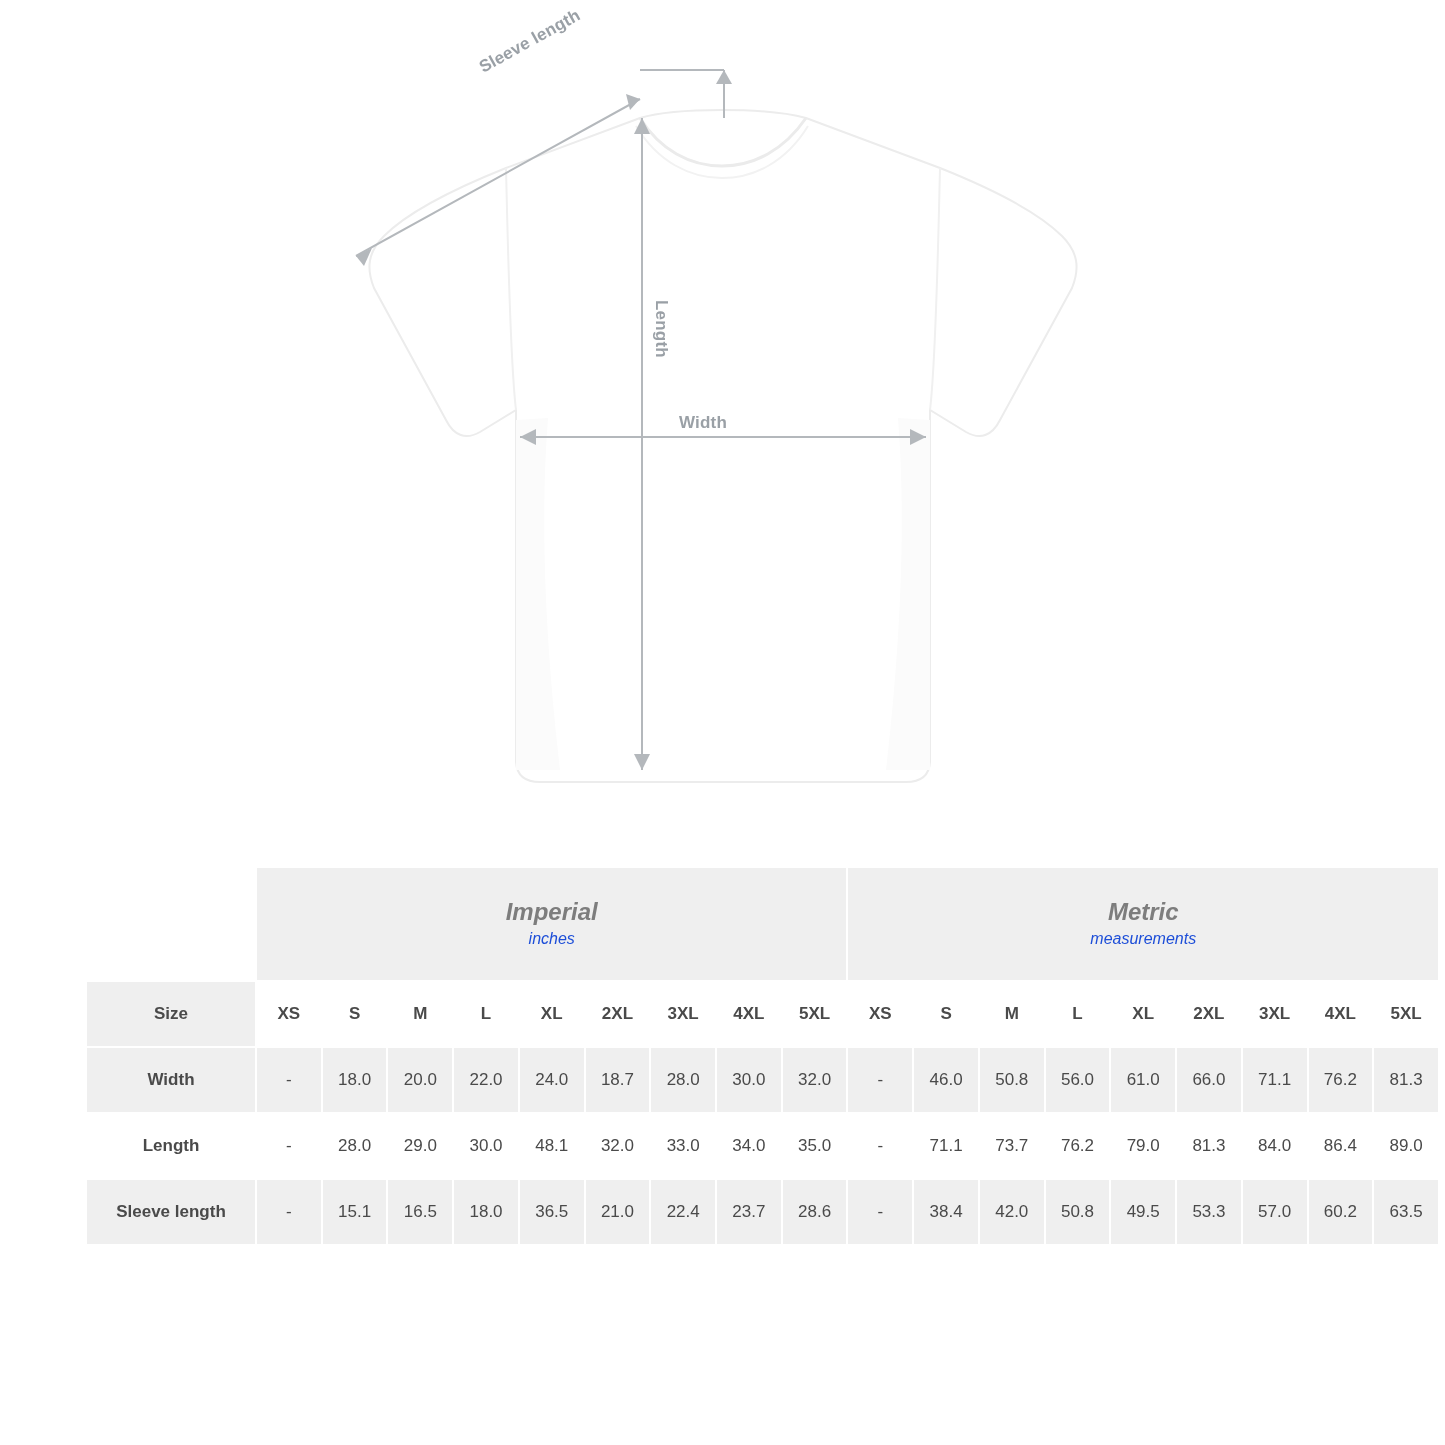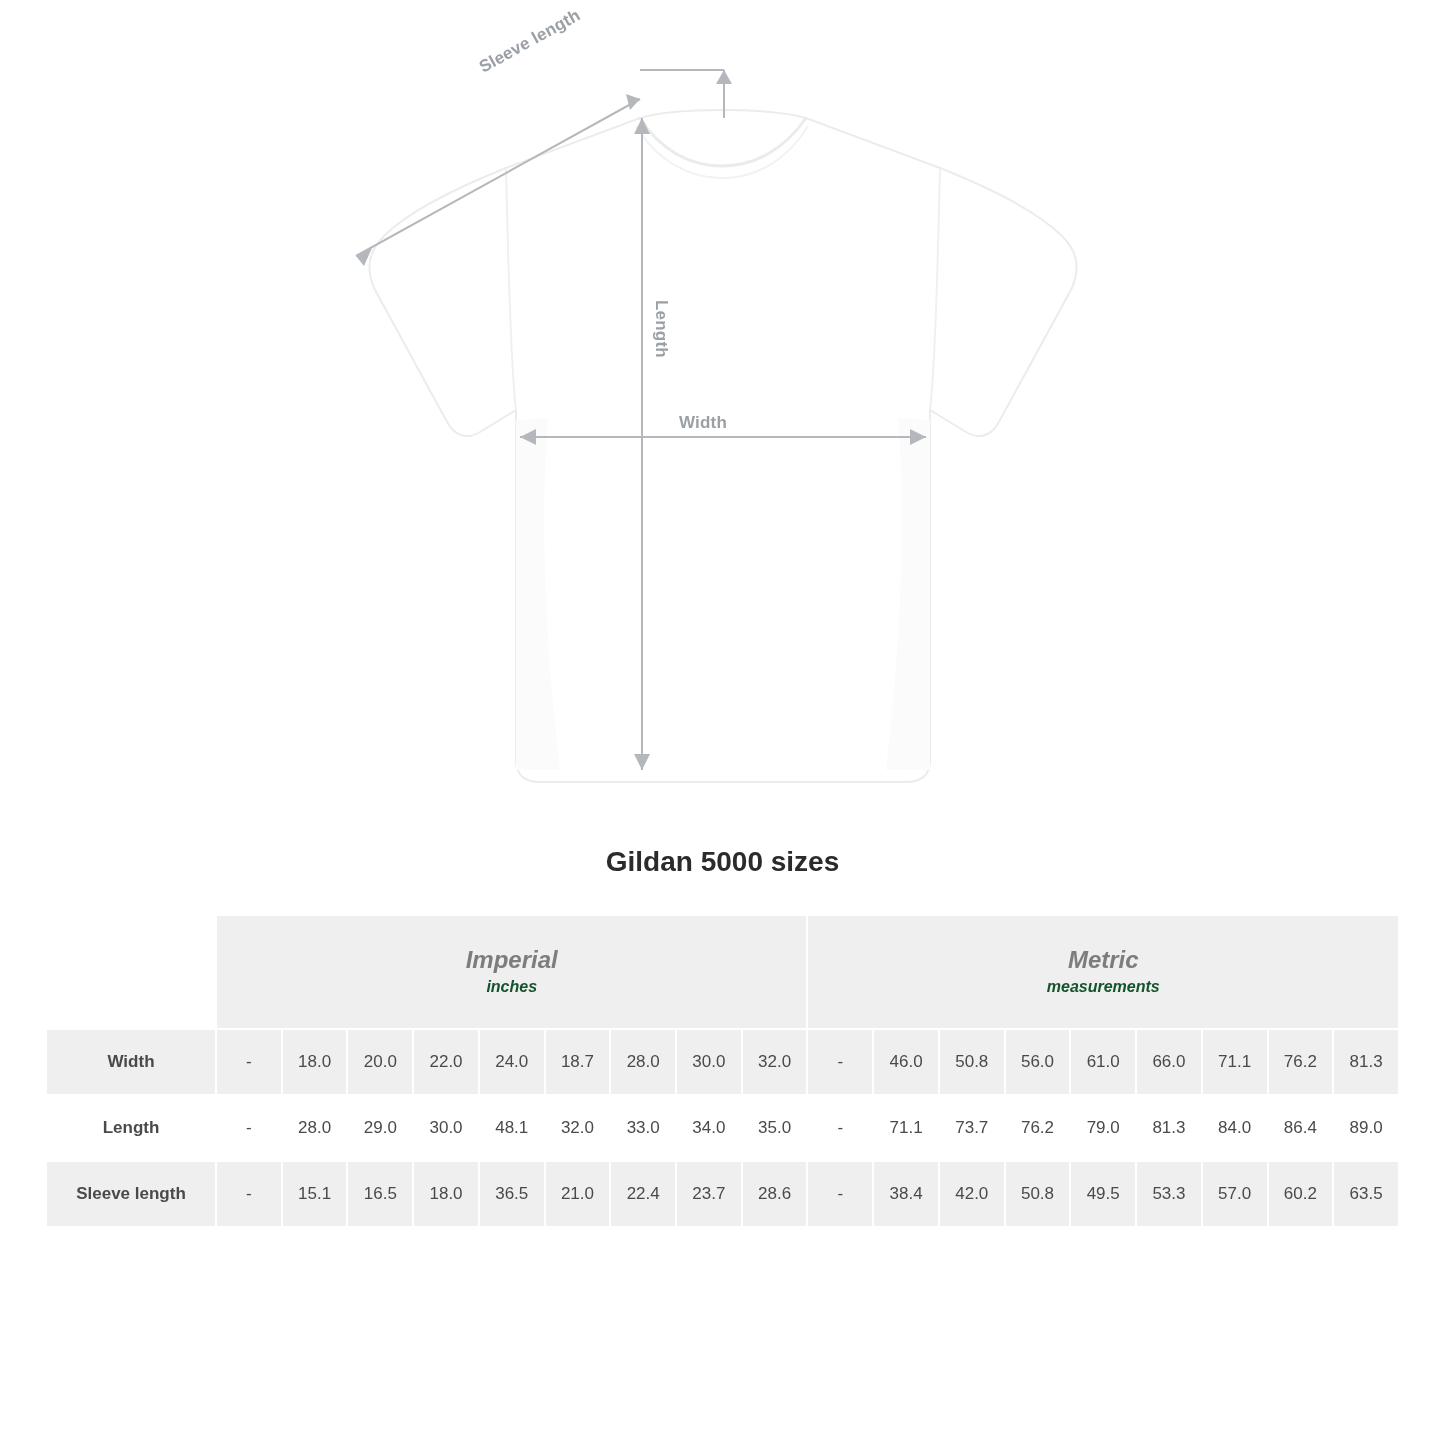--- a/index.html
+++ b/index.html
@@ -66,20 +66,21 @@
     font-size: 16.5px;
     font-style: italic;
     color: #6d6d6d;
     margin-top: 17px;
   }
 
   
   .table-wrap {
     margin-top: 36px;
     padding: 0 45px;
+    margin-left: 40px;
   }
   table.size-table {
     width: 1355px;
     border-collapse: collapse;
     table-layout: fixed;
   }
   table.size-table td,
   table.size-table th {
     border: 2px solid #ffffff;
     background: #efefef;
@@ -96,23 +97,22 @@
   .unit-name {
     font-size: 24px;
     font-style: italic;
     font-weight: bold;
     color: #7d7d7d;
     line-height: 1.25;
   }
   .unit-sub {
     font-size: 16px;
     font-style: italic;
-    color: #14532d;
+    color: #1d4ed8;
     line-height: 1.5;
-    font-weight: bold;
   }
   .row-head {
     font-weight: bold;
     color: #3c3c3c;
     font-size: 17px;
   }
   .col-head {
     font-weight: bold;
     color: #3c3c3c;
     font-size: 17px;
@@ -179,39 +179,59 @@
       <polygon points="926,437 910,429 910,445" fill="#b4b8bc" stroke="none"></polygon>
     </g>
   </svg>
 
   <div class="dim-label" id="label-sleeve">Sleeve length</div>
   <div class="dim-label" id="label-length">Length</div>
   <div class="dim-label" id="label-width">Width</div>
 </div>
 
 <div class="title-block">
-  <h1 class="chart-title">Gildan 5000 sizes</h1>
 </div>
 
 <div class="table-wrap">
   <table class="size-table">
     <tbody>
 
       <tr>
         <td class="unit-head first-col cell-white"></td>
         <td class="unit-head" colspan="9">
           <div class="unit-name">Imperial</div>
           <div class="unit-sub">inches</div>
         </td>
         <td class="unit-head" colspan="9">
           <div class="unit-name">Metric</div>
           <div class="unit-sub">measurements</div>
         </td>
       </tr>
 
+      <tr>
+        <td class="col-head first-col">Size</td>
+        <td class="col-head cell-white">XS</td>
+        <td class="col-head cell-white">S</td>
+        <td class="col-head cell-white">M</td>
+        <td class="col-head cell-white">L</td>
+        <td class="col-head cell-white">XL</td>
+        <td class="col-head cell-white">2XL</td>
+        <td class="col-head cell-white">3XL</td>
+        <td class="col-head cell-white">4XL</td>
+        <td class="col-head cell-white">5XL</td>
+        <td class="col-head cell-white">XS</td>
+        <td class="col-head cell-white">S</td>
+        <td class="col-head cell-white">M</td>
+        <td class="col-head cell-white">L</td>
+        <td class="col-head cell-white">XL</td>
+        <td class="col-head cell-white">2XL</td>
+        <td class="col-head cell-white">3XL</td>
+        <td class="col-head cell-white">4XL</td>
+        <td class="col-head cell-white">5XL</td>
+      </tr>
 
       <tr>
         <td class="row-head first-col">Width</td>
         <td>-</td>
         <td>18.0</td>
         <td>20.0</td>
         <td>22.0</td>
         <td>24.0</td>
         <td>18.7</td>
         <td>28.0</td>

